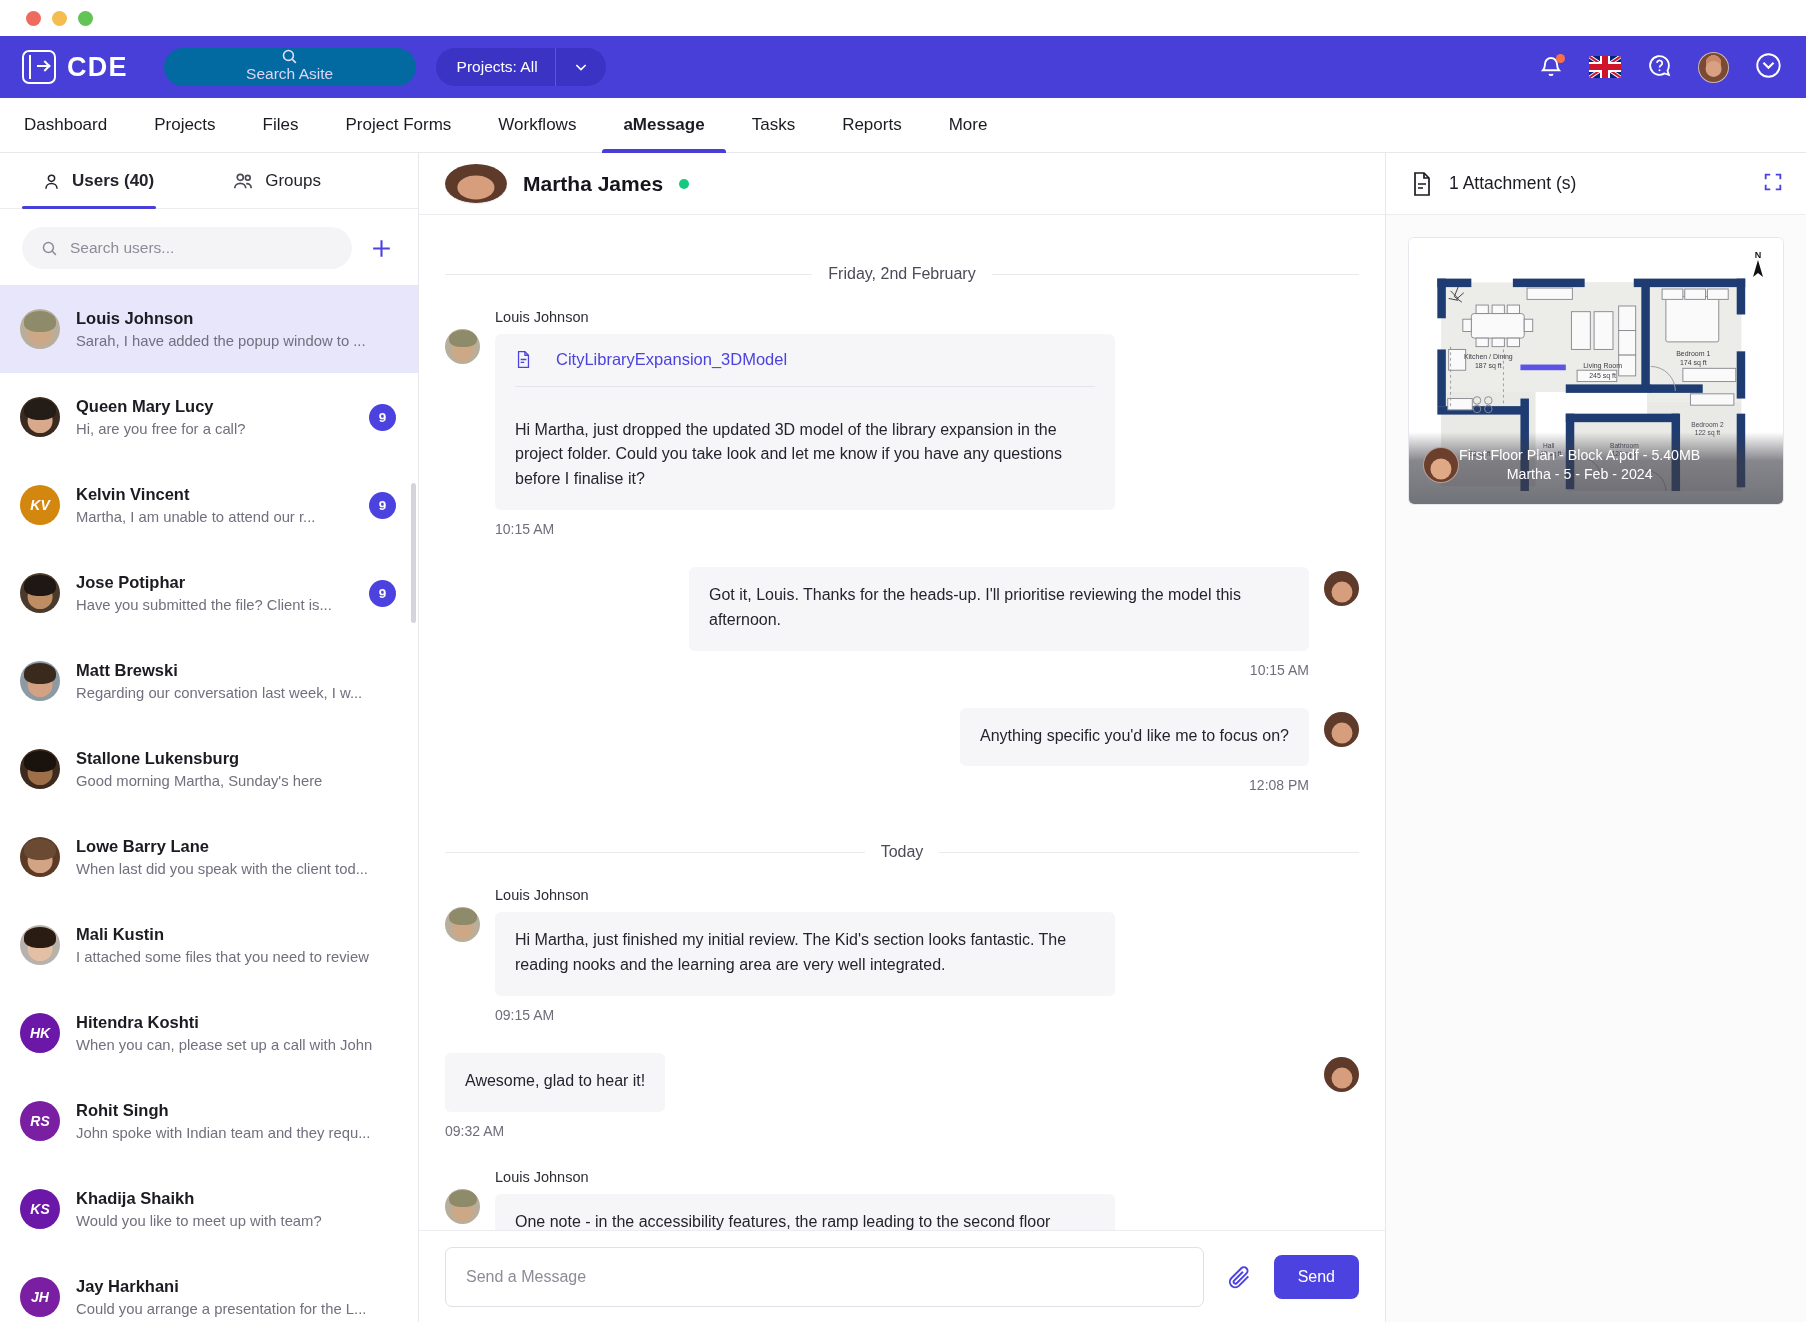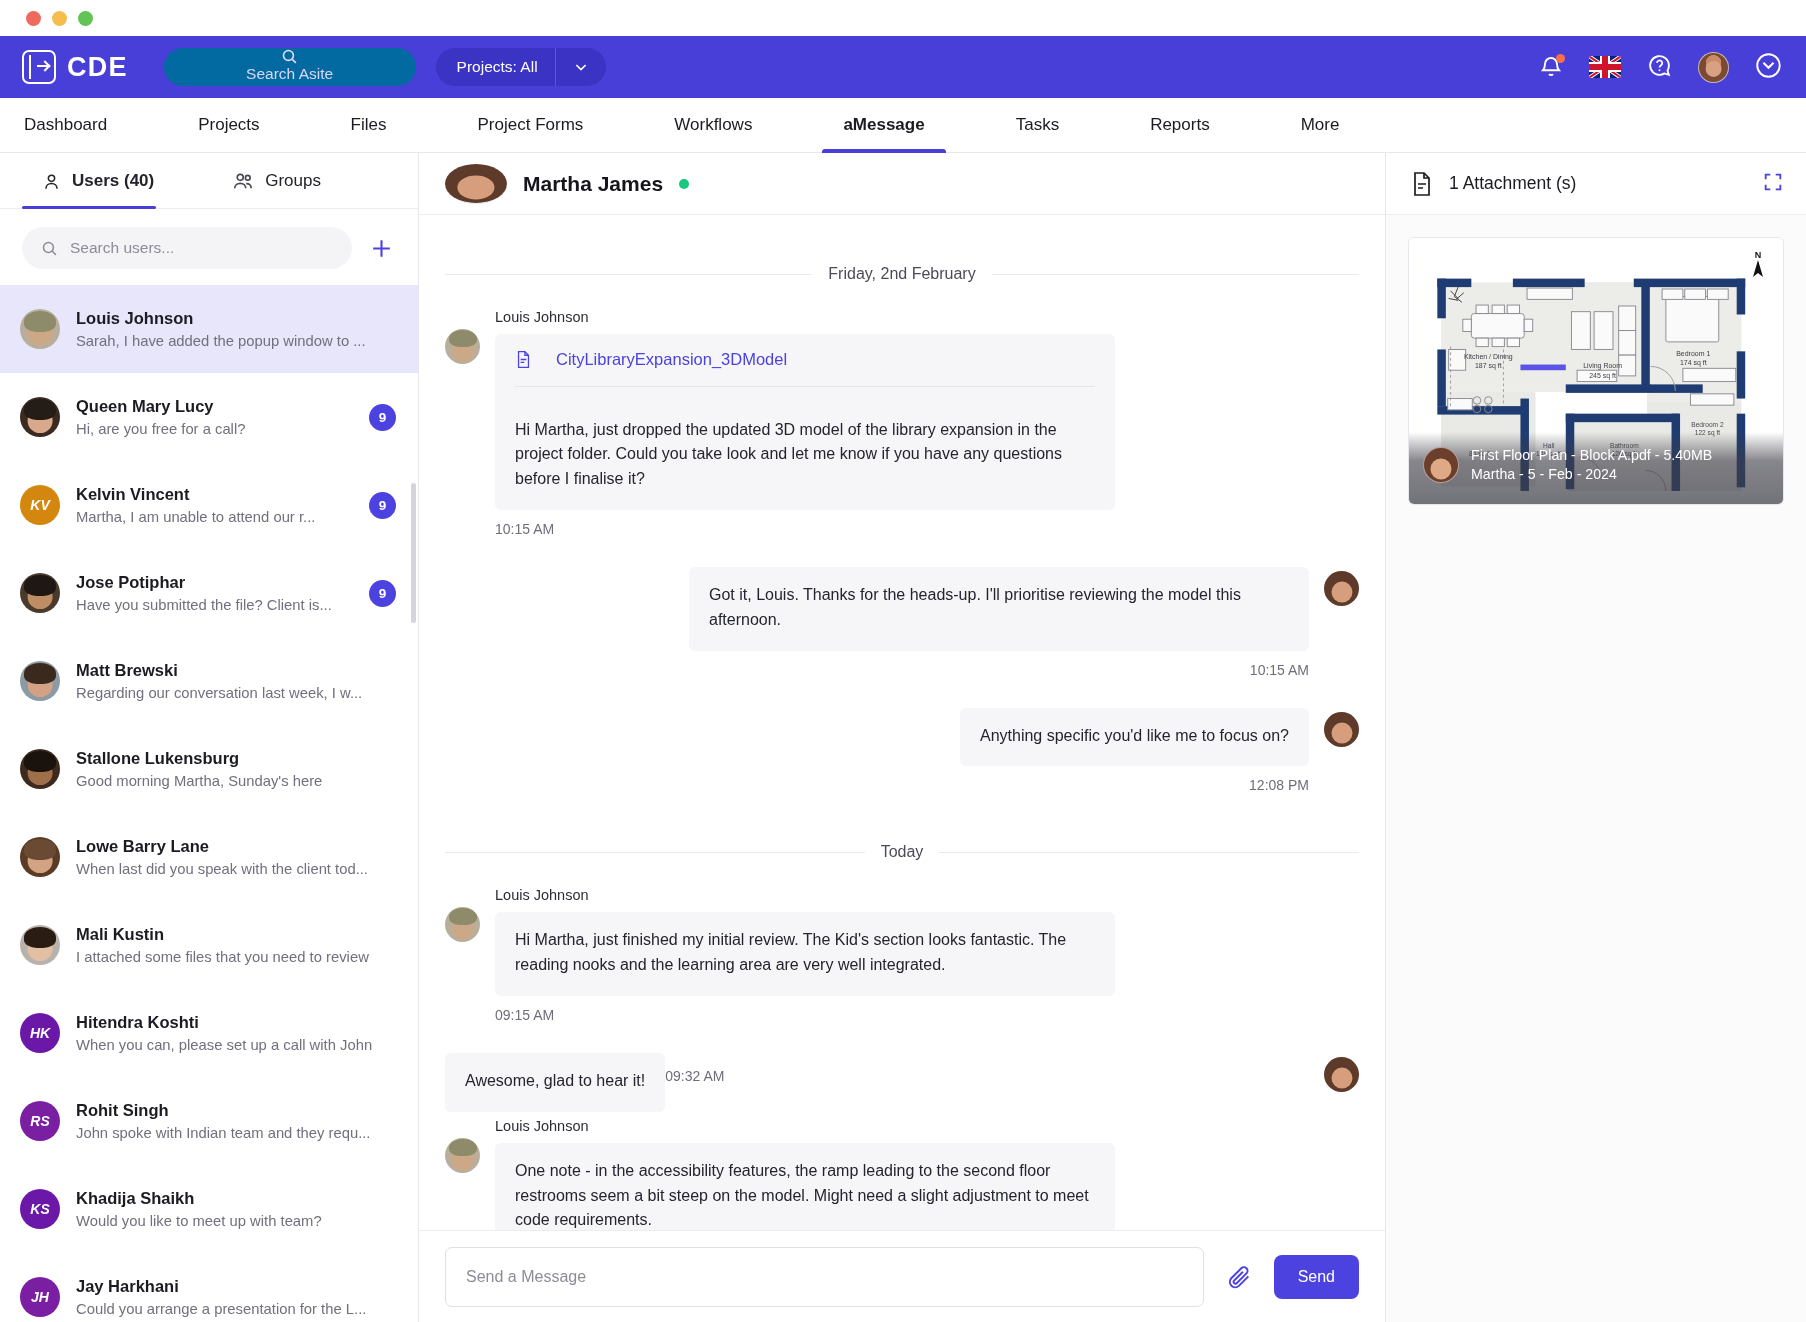--- a/index.html
+++ b/index.html
@@ -133,21 +133,20 @@
   }
 
   
   .nav {
     position: absolute; top: 98px; left: 0;
     width: 1806px; height: 55px;
     background: #fff;
     border-bottom: 1px solid #E7E7EC;
     display: flex; align-items: center;
     padding-left: 24px;
-    gap: 44px;
   }
   .nav-item {
     font-size: 17px; color: #1B1B22;
     padding: 0 0 0 0; margin-right: 47px;
     height: 55px; display: flex; align-items: center;
     position: relative;
   }
   .nav-item.active { font-weight: 700; }
   .nav-item.active::after {
     content: ""; position: absolute;
@@ -348,22 +347,23 @@
   .att-body { padding: 22px 22px 0 22px; }
   .att-card {
     width: 100%; height: 268px;
     border: 1px solid #E6E6EC; border-radius: 6px;
     background: #fff; position: relative; overflow: hidden;
   }
   .fp { position: absolute; inset: 0; }
   .fp-caption {
     position: absolute; left: 0; right: 0; bottom: 0; height: 72px;
     background: linear-gradient(to bottom, rgba(60,60,70,0) 0%, rgba(60,60,70,.62) 40%, rgba(60,60,70,.72) 100%);
-    display: flex; align-items: center; gap: 12px;
+    display: flex; align-items: center; gap: 0;
     padding: 0 14px 6px 14px;
+    text-align: center;
   }
   .fp-caption .cav {
     width: 36px; height: 36px; border-radius: 50%;
     flex: 0 0 36px; background: #6b3f2c; overflow: hidden; position: relative;
     border: 1px solid rgba(255,255,255,.5);
   }
   .fp-caption .ctxt { color: #fff; font-size: 14.2px; line-height: 1.35; }
   .north {
     position: absolute; right: 18px; top: 12px;
     text-align: center; color: #111; font-size: 9px; font-weight: 700;
@@ -685,21 +685,21 @@
             </div>
             <div class="msg-col">
               <div class="msg-sender">Louis Johnson</div>
               <div class="bubble">
                 <div>Hi Martha, just finished my initial review. The Kid's section looks fantastic. The reading nooks and the learning area are very well integrated.</div>
               </div>
               <div class="time">09:15 AM</div>
             </div>
           </div>
           <div class="msg out">
-            <div class="msg-col" style="display: flex; flex-direction: row; align-items: center;">
+            <div class="msg-col" style="display: flex; flex-direction: column; align-items: flex-start;">
               <div class="bubble">
                 <div>Awesome, glad to hear it!</div>
               </div>
               <div class="time out">09:32 AM</div>
             </div>
             <div class="mav" style="background: rgb(94, 58, 43);">
               <i style="position:absolute;left:50%;top:58%;width:60%;height:60%;border-radius:50%;transform:translate(-50%,-45%);background:#D69E7C"></i>
             </div>
           </div>
           <div class="msg">

